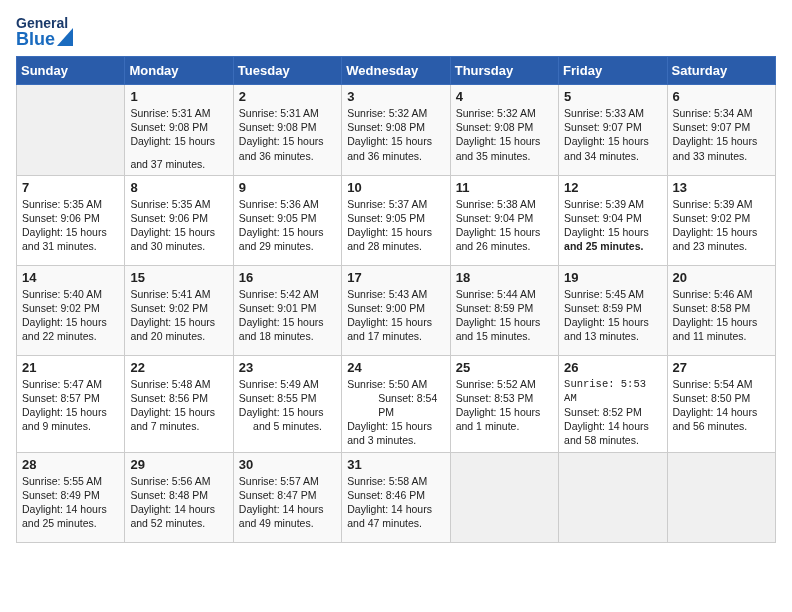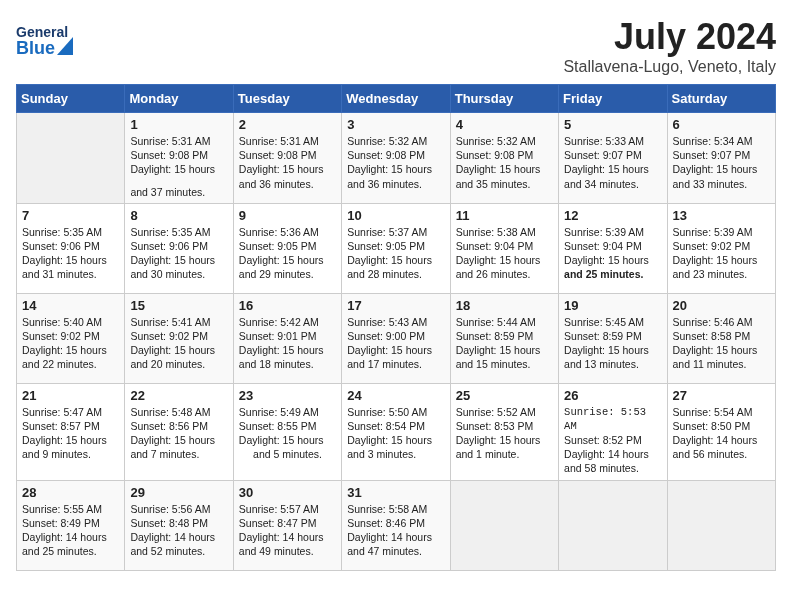--- a/index.html
+++ b/index.html
@@ -61,21 +61,20 @@
       font-weight: bold;
       display: block;
       margin-bottom: 2px;
     }
     .empty-cell {
       background-color: #f0f0f0 !important;
     }
     .logo-wrapper {
       display: flex;
       align-items: center;
-      margin-top: 9px;
     }
     .logo-text {
       display: flex;
       flex-direction: column;
       line-height: 1;
     }
     .logo-gen {
       font-size: 14px;
       font-weight: bold;
       color: #1a3a6b;
@@ -94,24 +93,20 @@
     <div class="logo-text">
       <span class="logo-gen">General</span>
       <span style="display:flex;align-items:center;">
         <span class="logo-bl">Blue</span>
         <svg width="16" height="18" viewBox="0 0 16 18" style="margin-left:2px;margin-top:-4px;">
           <polygon points="0,18 16,18 16,0" fill="#1a6bbf"></polygon>
         </svg>
       </span>
     </div>
   </div>
-  <div class="title-block">
-    <div class="main-title">July 2024</div>
-    <div class="subtitle">Stallavena-Lugo, Veneto, Italy</div>
-  </div>
 </div>
 
 <table>
   <thead>
     <tr>
     <th>Sunday</th>
         <th>Monday</th>
         <th>Tuesday</th>
         <th>Wednesday</th>
         <th>Thursday</th>
@@ -285,21 +280,21 @@
         <td>
           <span class="day-num">23</span>
           <span style="display: block; line-height: 1.35;">Sunrise: 5:49 AM</span>
           <span style="display: block; line-height: 1.35;">Sunset: 8:55 PM</span>
           <span style="display: block; line-height: 1.35;">Daylight: 15 hours</span>
           <span style="display: block; line-height: 1.35; text-align: center;">and 5 minutes.</span>
         </td>
         <td>
           <span class="day-num">24</span>
           <span style="display: block; line-height: 1.35;">Sunrise: 5:50 AM</span>
-          <span style="display: block; line-height: 1.35;">Sunset: 8:54 PM</span>
+          <span style="display: block; line-height: 1.35; margin-left: 31px;">Sunset: 8:54 PM</span>
           <span style="display: block; line-height: 1.35;">Daylight: 15 hours</span>
           <span style="display: block; line-height: 1.35;">and 3 minutes.</span>
         </td>
         <td>
           <span class="day-num">25</span>
           <span style="display: block; line-height: 1.35;">Sunrise: 5:52 AM</span>
           <span style="display: block; line-height: 1.35;">Sunset: 8:53 PM</span>
           <span style="display: block; line-height: 1.35;">Daylight: 15 hours</span>
           <span style="display: block; line-height: 1.35;">and 1 minute.</span>
         </td>

